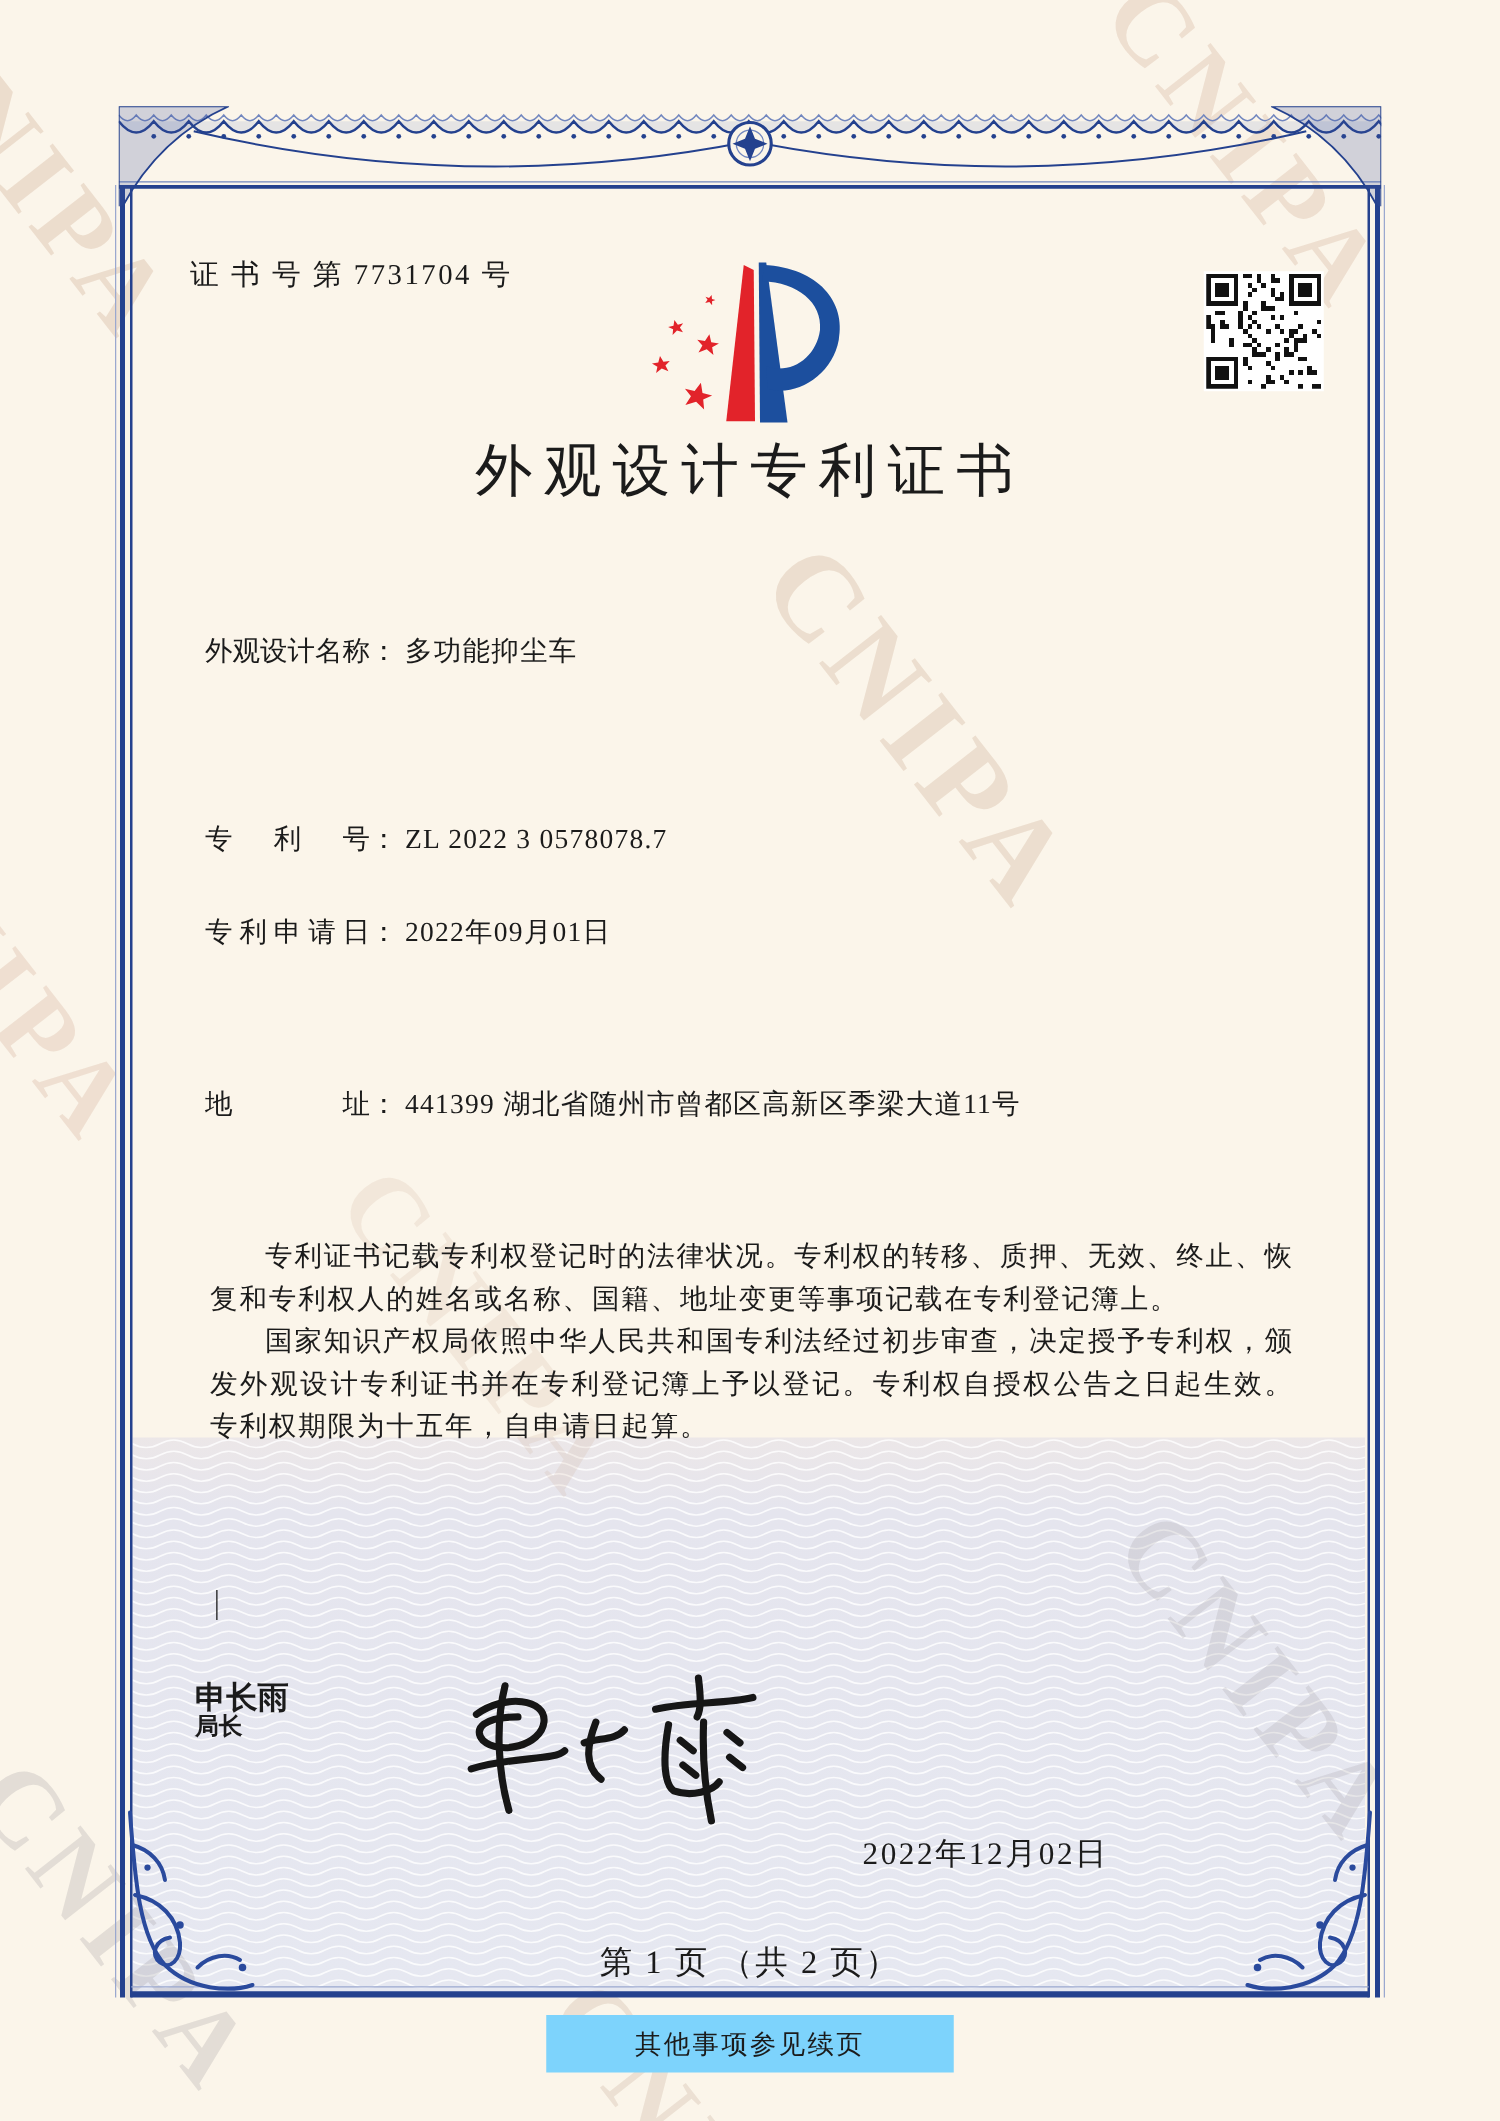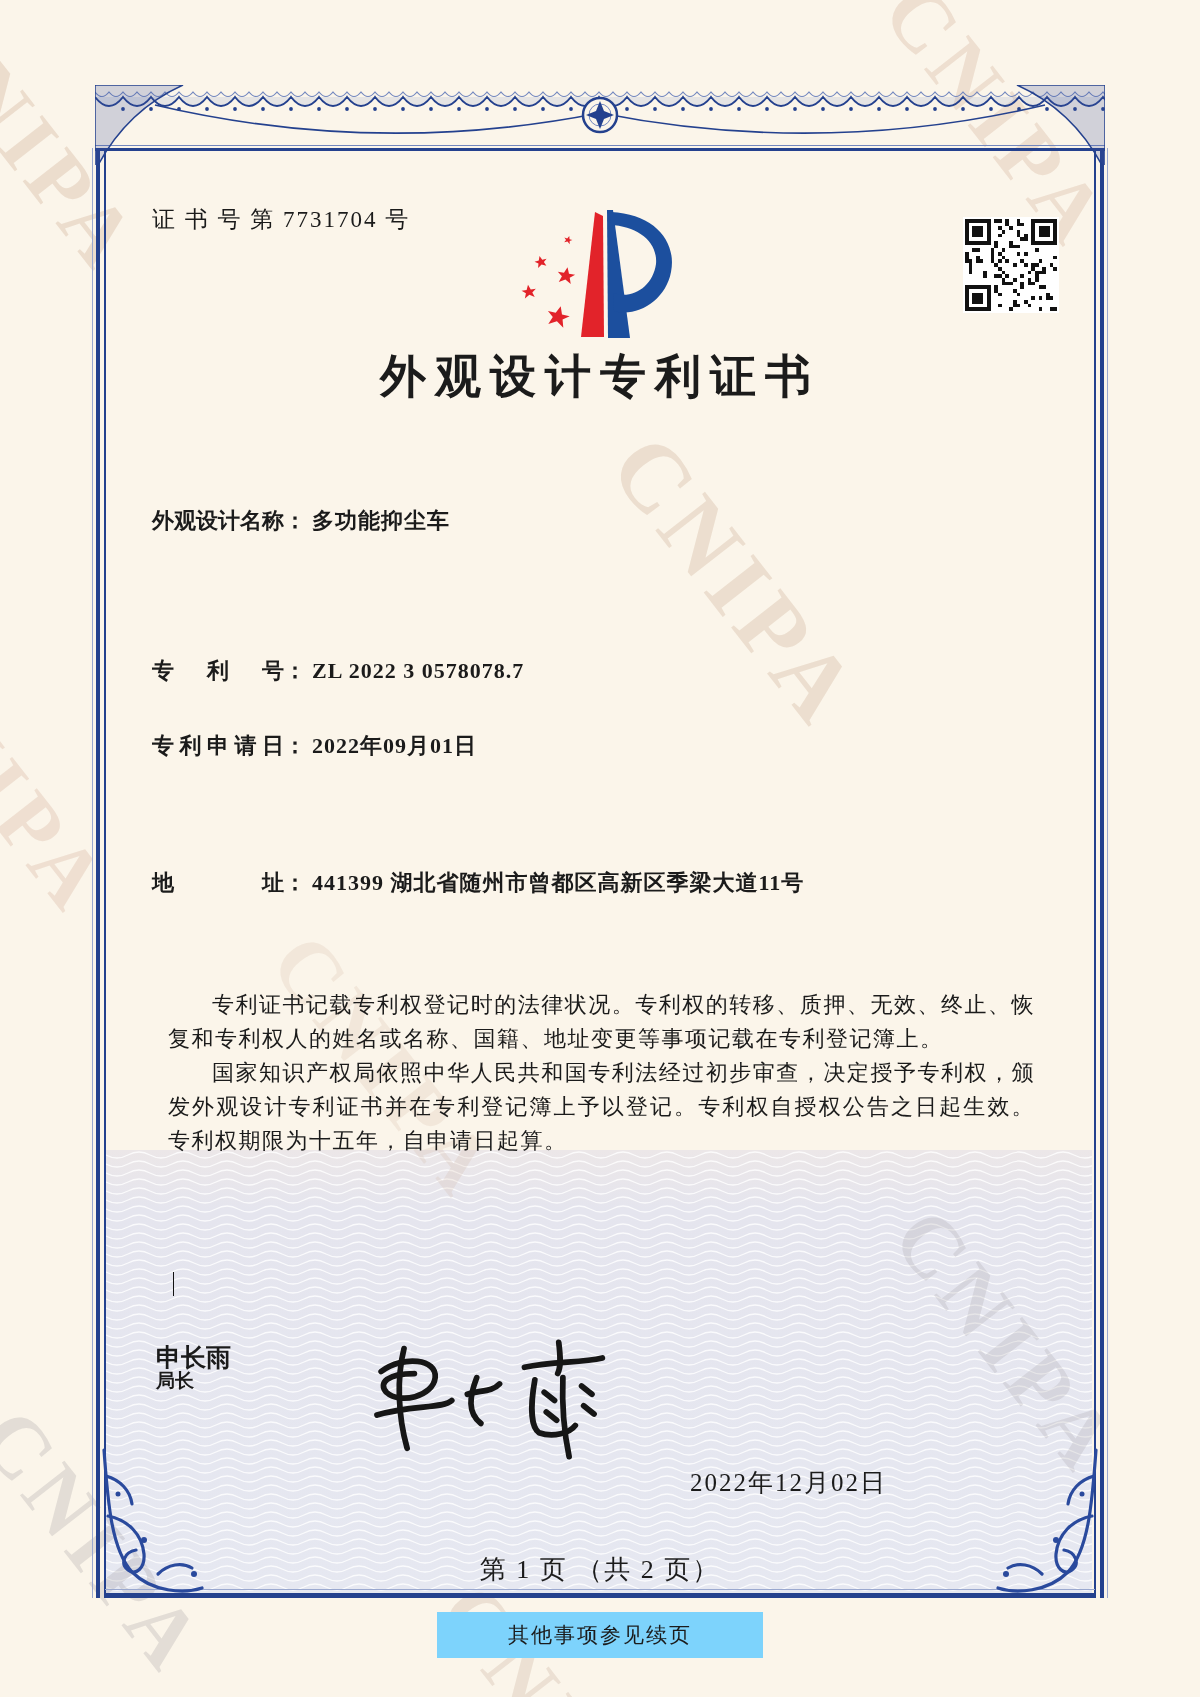--- a/index.html
+++ b/index.html
@@ -20,23 +20,23 @@
   .vline{position:absolute; top:148px; height:1450px; z-index:2;}
   .hline{position:absolute; z-index:2;}
   .lace{position:absolute; left:95px; top:85px; z-index:3;}
   .flourish{position:absolute; z-index:4;}
   
   .cert-no{position:absolute; left:152px; top:204px; z-index:5;
     font-size:23px; letter-spacing:2px;}
   .logo{position:absolute; left:515px; top:206px; z-index:5;}
   .qr{position:absolute; left:963px; top:217px; z-index:5; background:#fff; padding:2px;}
   .title{position:absolute; left:0; right:0; top:346px; z-index:5;
-    text-align:center; font-size:46px; font-weight:bold; letter-spacing:9px;}
-  
-  .frow{position:absolute; left:152px; z-index:5; font-size:22px; white-space:nowrap;font-weight:bold;}
+    text-align:center; font-size:46px; font-weight:normal; letter-spacing:9px;}
+  
+  .frow{position:absolute; left:164px; z-index:5; font-size:22px; white-space:nowrap;}
   .flabel{display:inline-block; text-align:justify; text-align-last:justify; vertical-align:bottom;}
   .w132{width:132px;}
   .w150{width:150px;}
   .fvalue{letter-spacing:1px; margin-left:6px;}
   .fcol2{position:absolute; left:448px; top:0; white-space:nowrap;}
   
   .body-text{position:absolute; left:168px; width:867px; top:988px; z-index:5;
     font-size:22px; line-height:34px; letter-spacing:1.5px; text-align:justify;}
   .body-text p{margin:0; text-indent:2em;}
   

